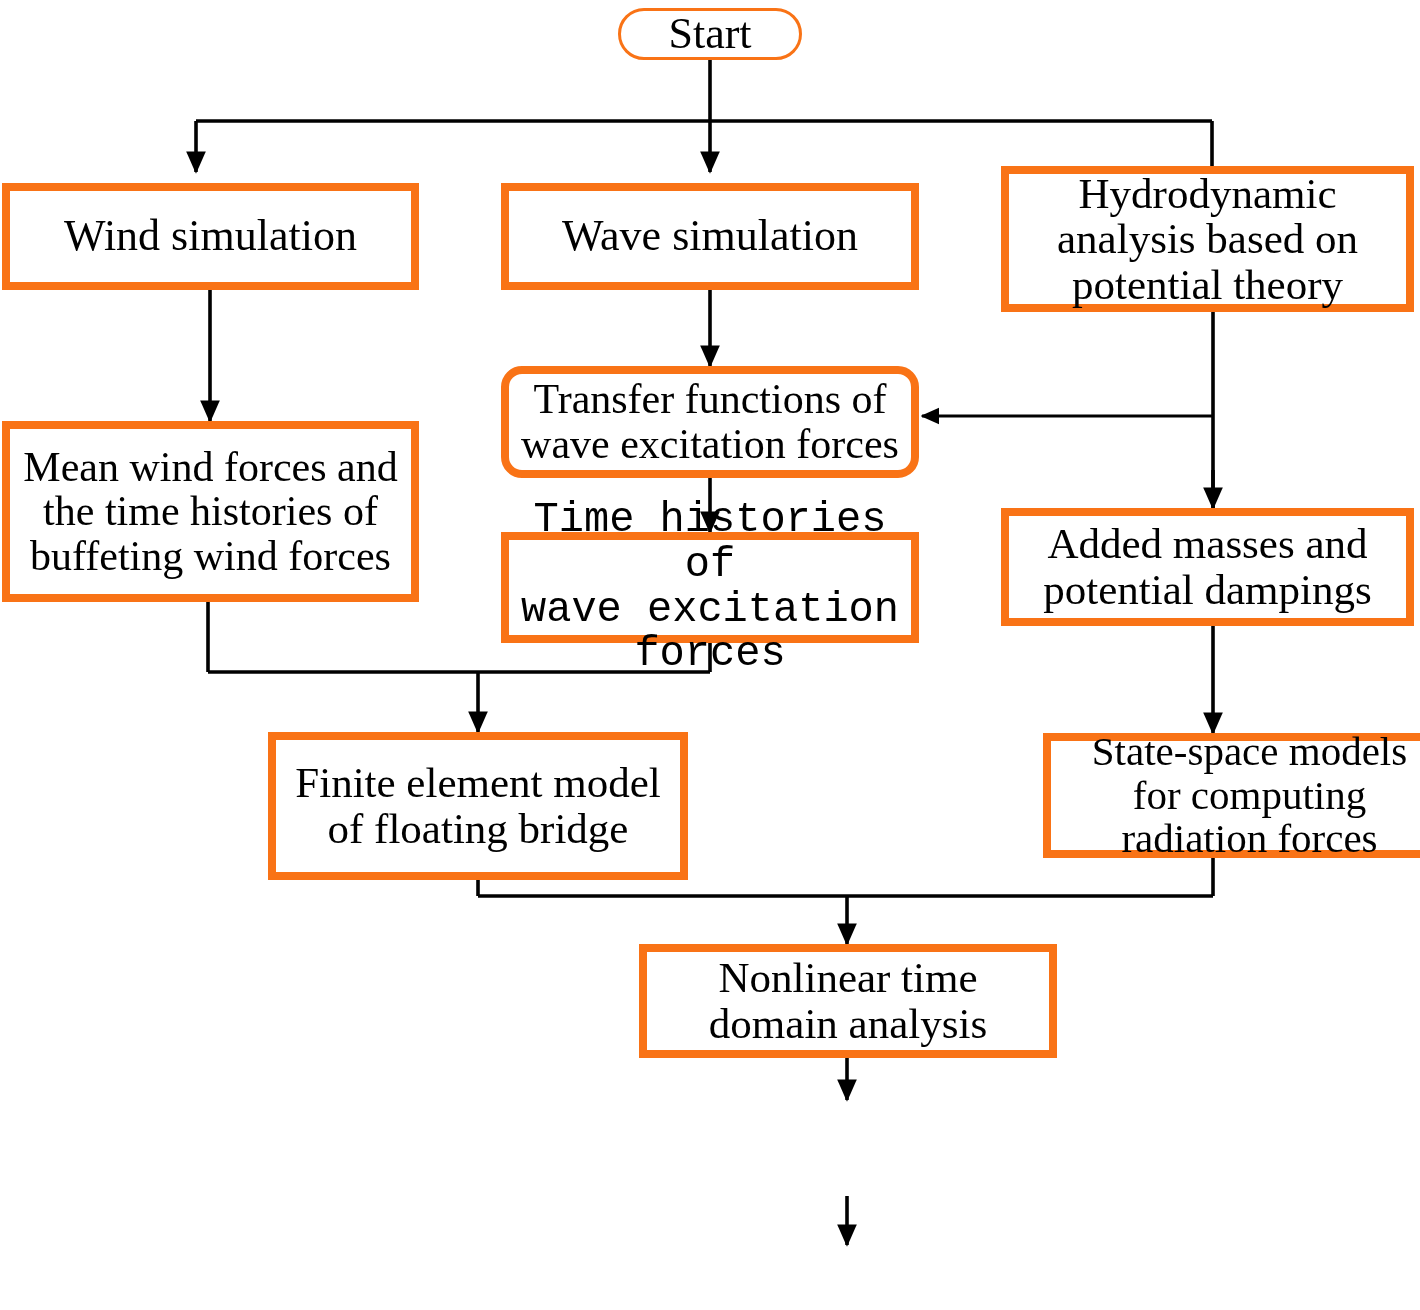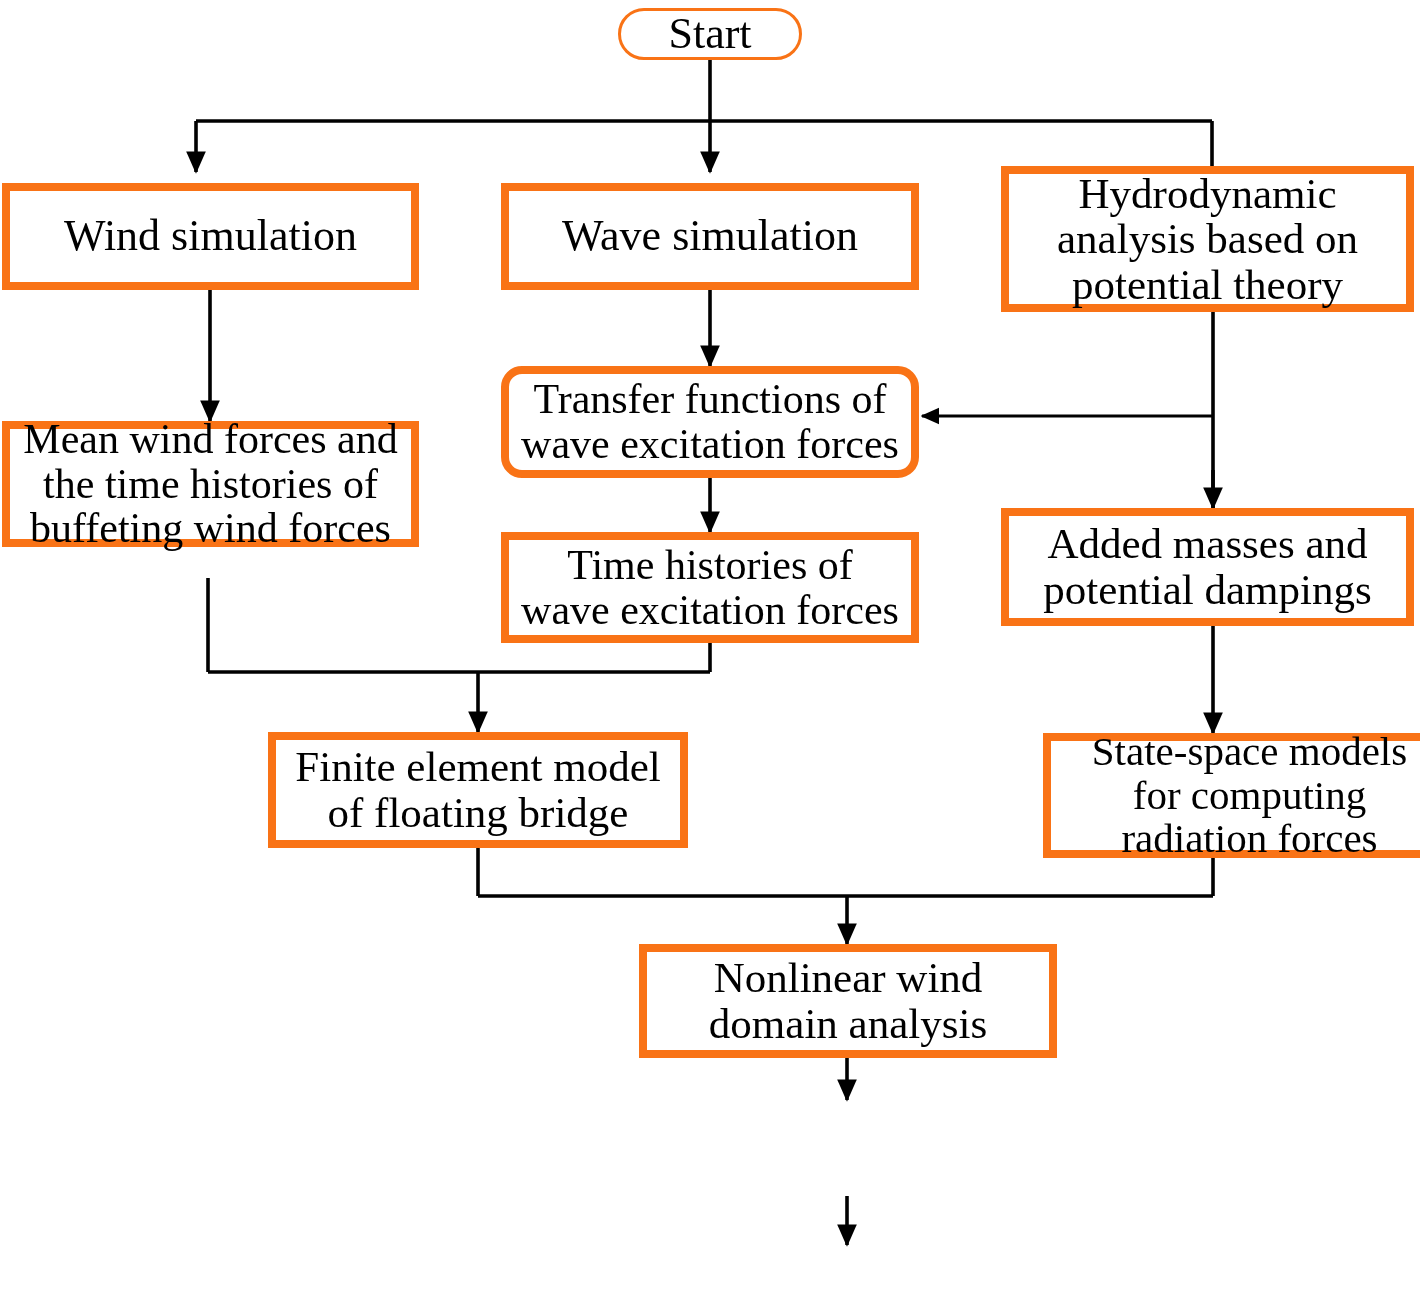--- a/index.html
+++ b/index.html
@@ -119,47 +119,47 @@
     <span class="lbl f43">Hydrodynamic
 analysis based on
 potential theory</span>
   </div>
 
   <div class="node" style="left:501px; top:366px; width:418px; height:112px;border-radius:21px;">
     <span class="lbl f42">Transfer functions of
 wave excitation forces</span>
   </div>
 
-  <div class="node" style="left:2px; top:421px; width:417px; height:126px;">
+  <div class="node" style="left:2px; top:421px; width:417px; height:181px;">
     <span class="lbl f42">Mean wind forces and
 the time histories of
 buffeting wind forces</span>
   </div>
 
-  <div class="node" style="left:501px; top:532px; width:418px; height:111px;">
+  <div class="node" style="left:501px; top:532px; width:418px; height:111px;font-family:Liberation Mono, monospace;">
     <span class="lbl f42">Time histories of
 wave excitation forces</span>
   </div>
 
   <div class="node" style="left:1001px; top:508px; width:413px; height:118px;">
     <span class="lbl f43">Added masses and
 potential dampings</span>
   </div>
 
-  <div class="node" style="left:268px; top:732px; width:420px; height:116px;">
+  <div class="node" style="left:268px; top:732px; width:420px; height:148px;">
     <span class="lbl f43">Finite element model
 of floating bridge</span>
   </div>
 
   <div class="node" style="left:1043px; top:733px; width:413px; height:125px;">
     <span class="lbl f41">State-space models
 for computing
 radiation forces</span>
   </div>
 
   <div class="node" style="left:639px; top:944px; width:418px; height:114px;">
-    <span class="lbl f43">Nonlinear wind
+    <span class="lbl f43">Nonlinear time
 domain analysis</span>
   </div>
 
 
 
 </div>
 
 </body></html>

